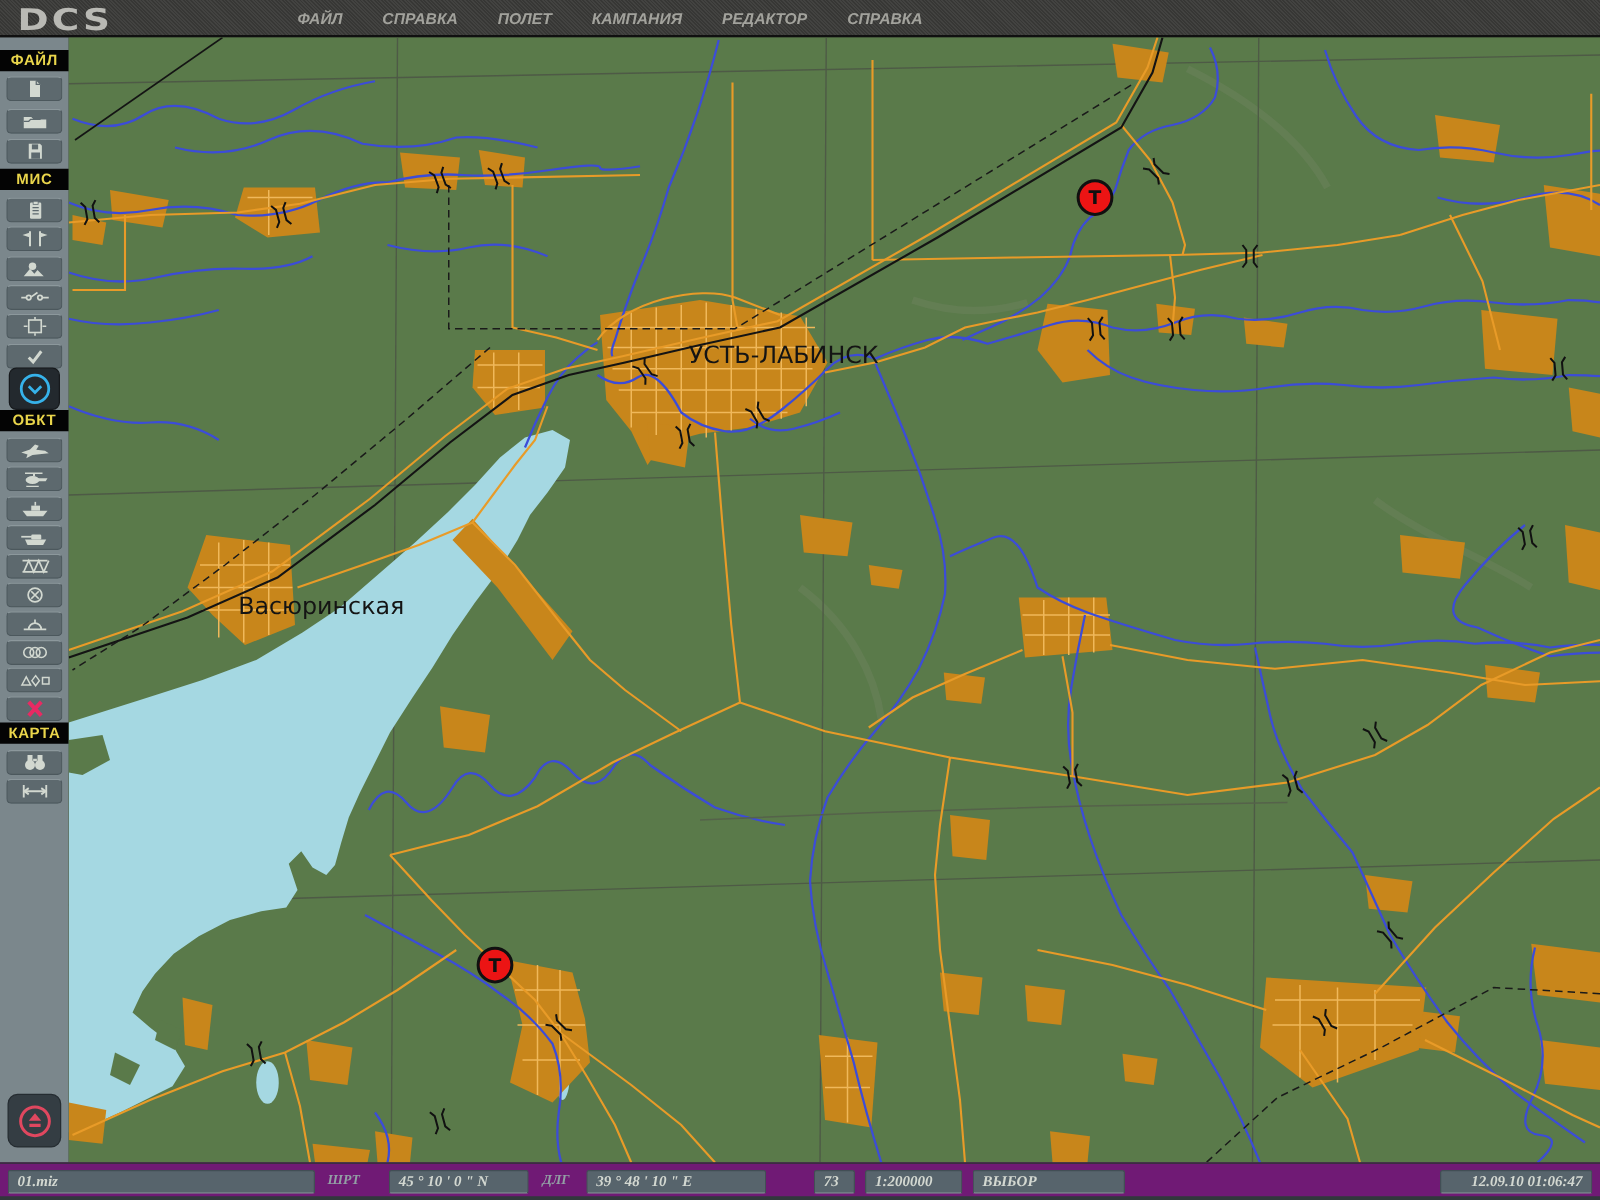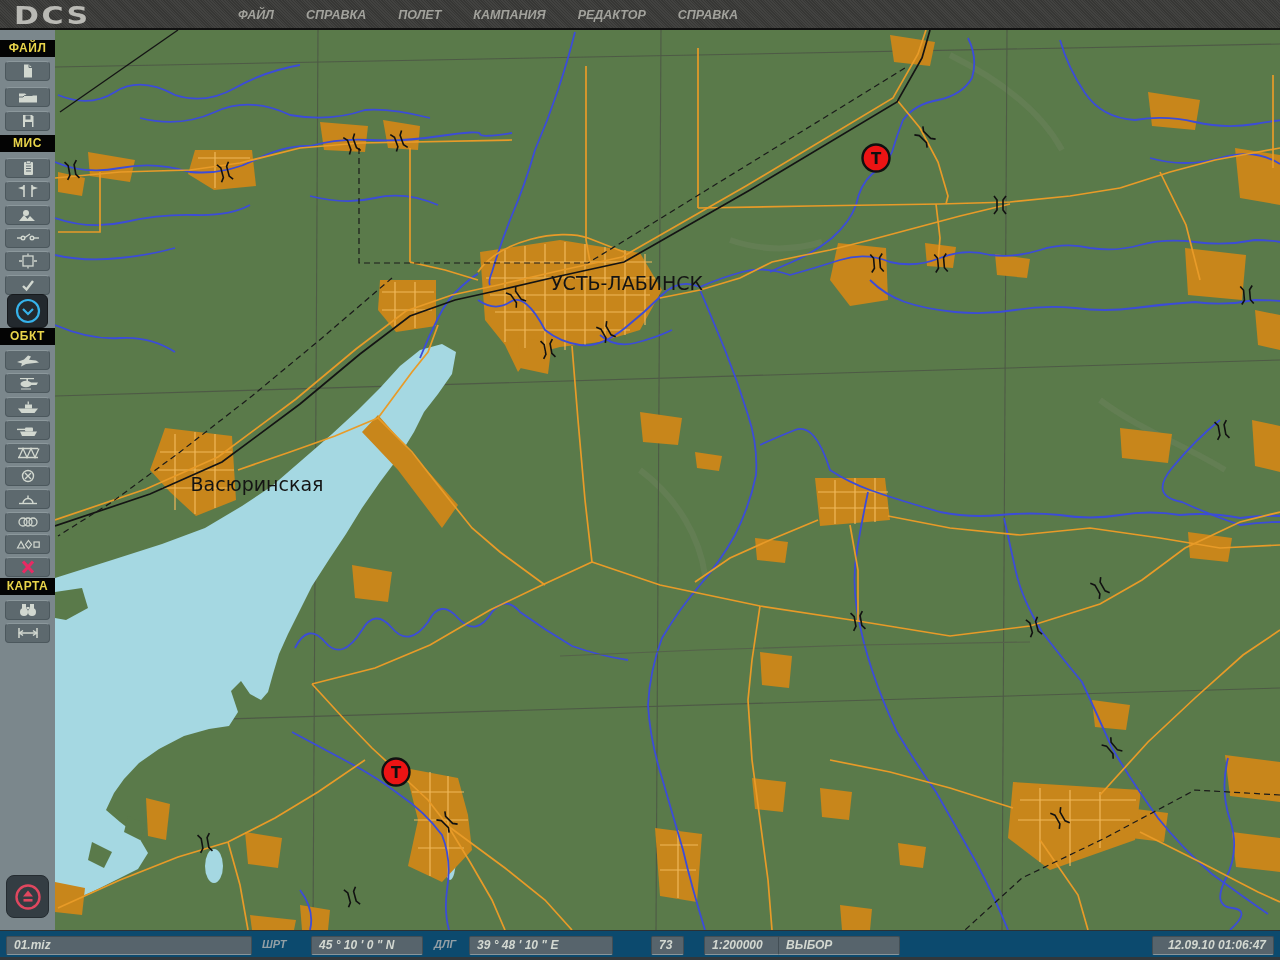--- a/index.html
+++ b/index.html
@@ -31,21 +31,21 @@
     border-radius:6px; display:flex; align-items:center; justify-content:center; border:1px solid #16191c; }
   .sb-exit { position:absolute; left:6px; width:43px; height:43px; background:#343d43;
     border-radius:8px; display:flex; align-items:center; justify-content:center; border:1px solid #252c31; }
 
   
   .mapwrap { position:absolute; left:55px; top:30px; width:1225px; height:900px; background:#5a7a4a; }
   .mapwrap svg { display:block; }
 
   
   .statusbar { position:absolute; left:0; top:930px; width:1280px; height:30px;
-    background:#0c4a6e; border-top:1px solid #2c3134; border-bottom:3px solid #31383c; }
+    background:#701a75; border-top:1px solid #2c3134; border-bottom:3px solid #31383c;font-family:Liberation Serif, serif; }
   .sb-field { position:absolute; top:5px; height:19px; background:#57646c;
     border:1px solid #424e55; border-bottom-color:#8a969b; border-radius:2px;
     color:#d3d8d1; font-size:12px; font-weight:bold; font-style:italic;
     padding:0 7px; line-height:17px; white-space:nowrap; overflow:hidden; }
   .sb-label { position:absolute; top:7px; color:#939fa5; font-size:11px; font-weight:bold; font-style:italic; }
 </style>
 </head>
 <body>
 
 <div class="topbar">
@@ -493,16 +493,16 @@
 </div>
 
 <div class="statusbar">
   <div class="sb-field" style="left:6px; width:246px;">01.miz</div>
   <span class="sb-label" style="left:262px;">ШРТ</span>
   <div class="sb-field" style="left:311px; width:112px;">45 ° 10 ' 0 " N</div>
   <span class="sb-label" style="left:434px;">ДЛГ</span>
   <div class="sb-field" style="left:469px; width:144px;">39 ° 48 ' 10 " E</div>
   <span class="sb-label" style="left:623px;margin-top:46px;">ВЫСОТА</span>
   <div class="sb-field" style="left:651px; width:33px;">73</div>
-  <div class="sb-field" style="left:692px; width:78px;margin-left:12px;">1:200000</div>
+  <div class="sb-field" style="left:692px; width:78px;">1:200000</div>
   <div class="sb-field" style="left:778px; width:122px;">ВЫБОР</div>
   <div class="sb-field" style="left:1152px; width:122px; text-align:right;">12.09.10 01:06:47</div>
 </div>
 
 </body></html>

